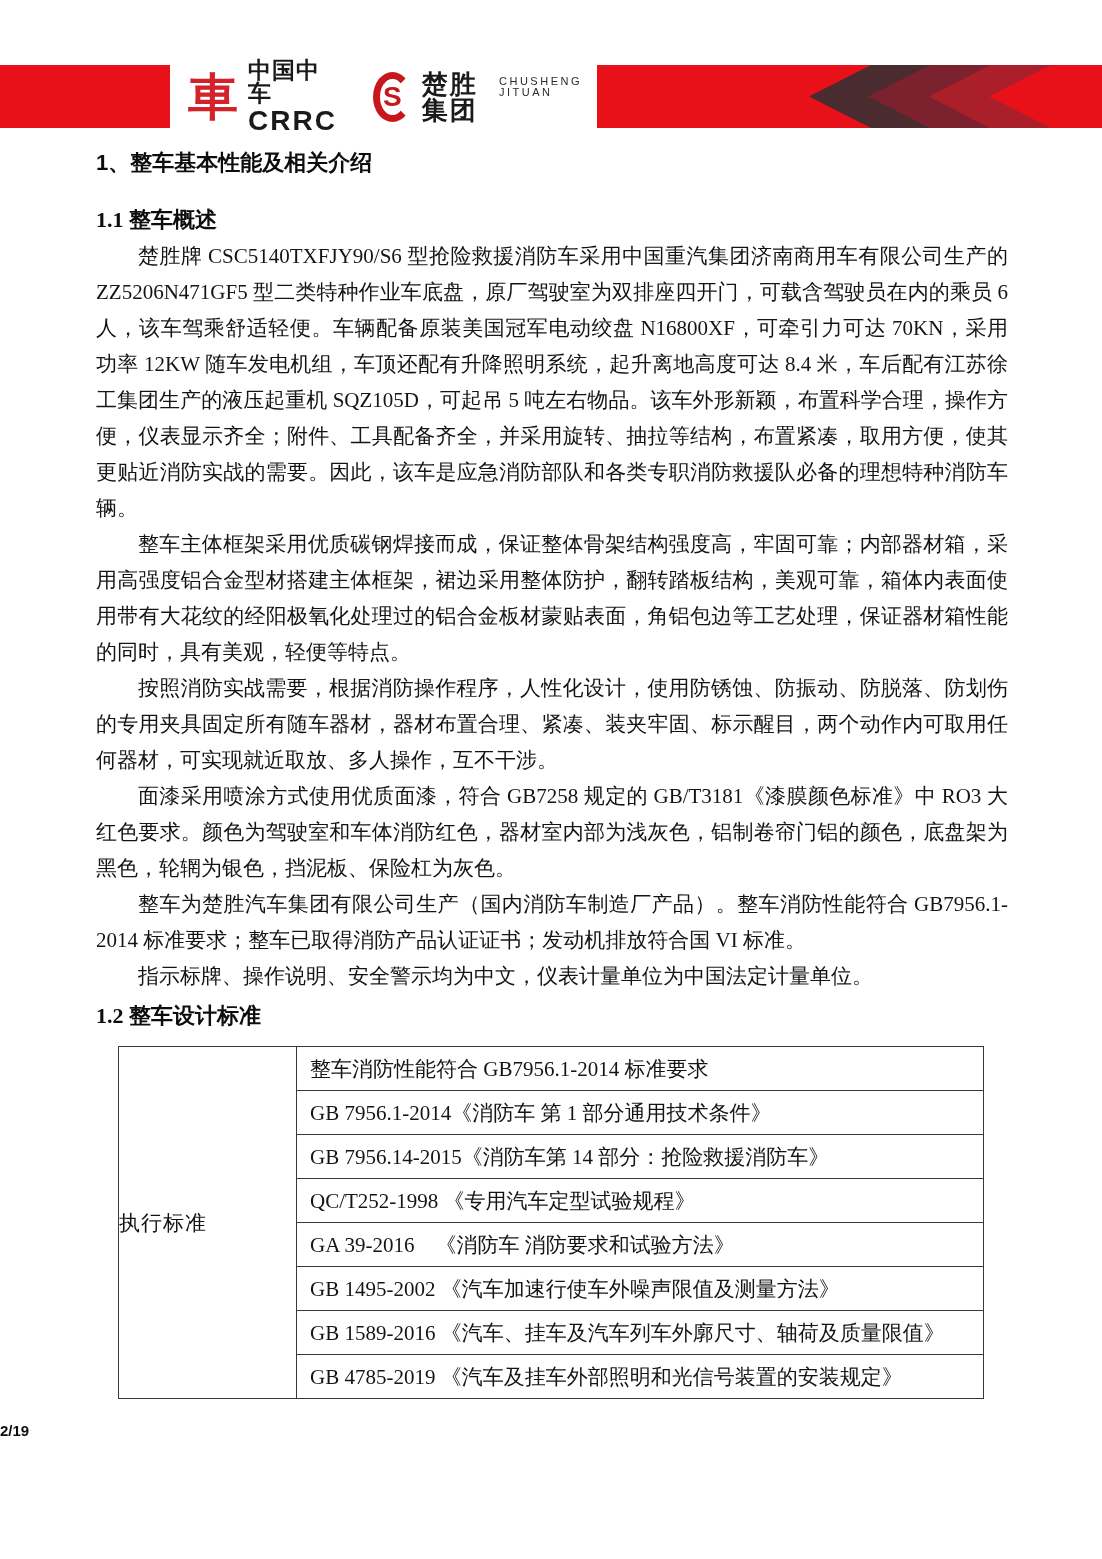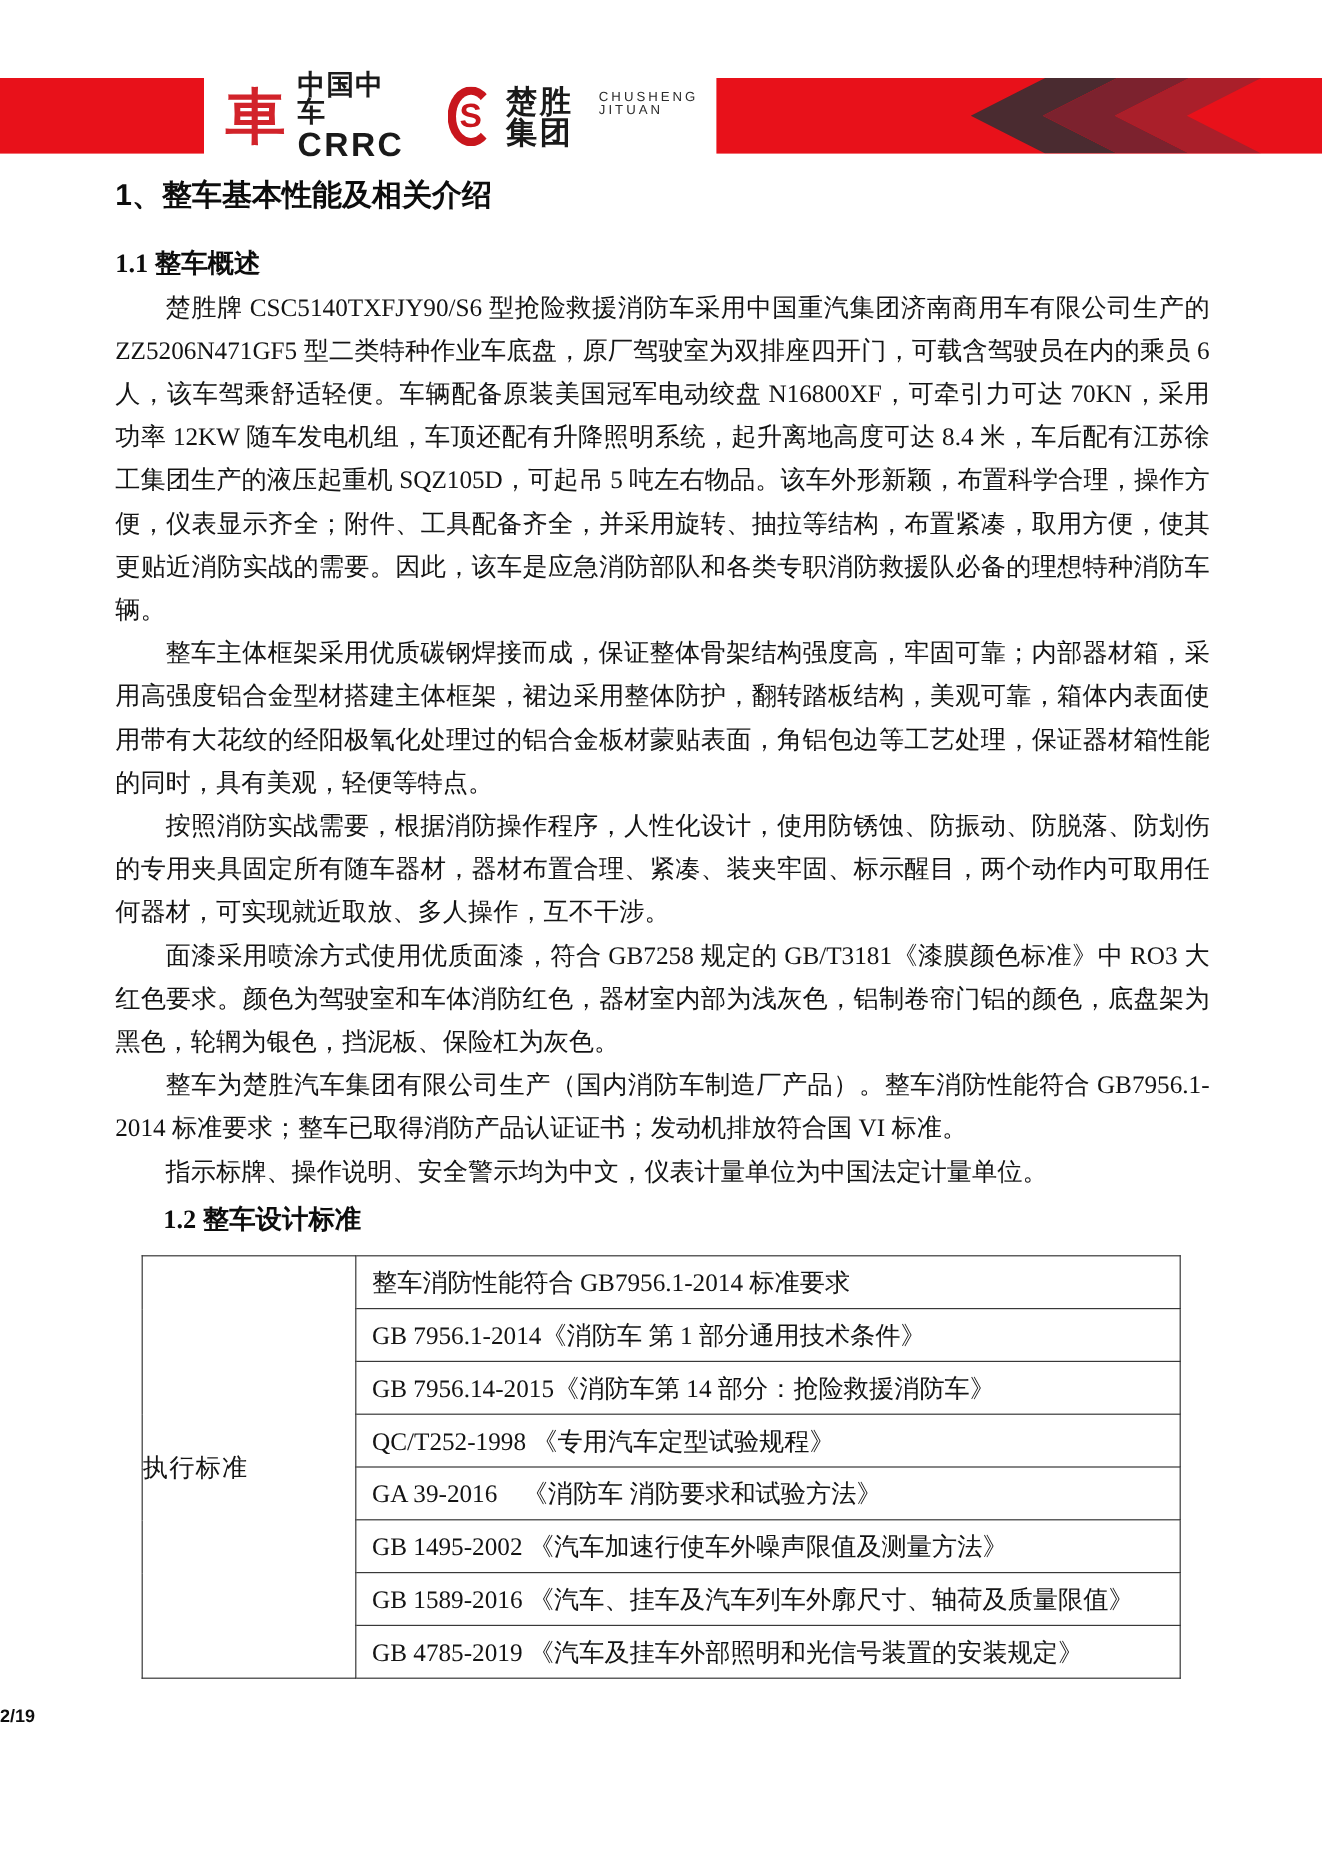--- a/index.html
+++ b/index.html
@@ -57,35 +57,35 @@
   .cs-en { font-family: "Liberation Sans", sans-serif; font-size: 11px; color: #2a2a2a; letter-spacing: 2.5px; margin-top: 5px; }
 
   
   .content {
     position: absolute;
     top: 140px; left: 96px;
     width: 912px;
   }
   h1.doc-title {
     font-family: "Liberation Sans", sans-serif;
-    font-size: 25px;
+    font-size: 22px;
     font-weight: bold;
     color: #0d0d0d;
     margin-top: 6px;
     line-height: 34px;
   }
   h2.sec-heading {
     font-family: Liberation Serif, serif;
     font-size: 22px;
     font-weight: bold;
     color: #0d0d0d;
     line-height: 28px;
   }
   .h-11 { margin-top: 26px; }
-  .h-12 { margin-top: 8px; margin-left: 40px; }
+  .h-12 { margin-top: 8px; }
   .paras { margin-top: 4px; }
   .paras p {
     font-size: 21px;
     line-height: 36px;
     text-indent: 2em;
     text-align: justify;
     color: #141414;
   }
 
   

